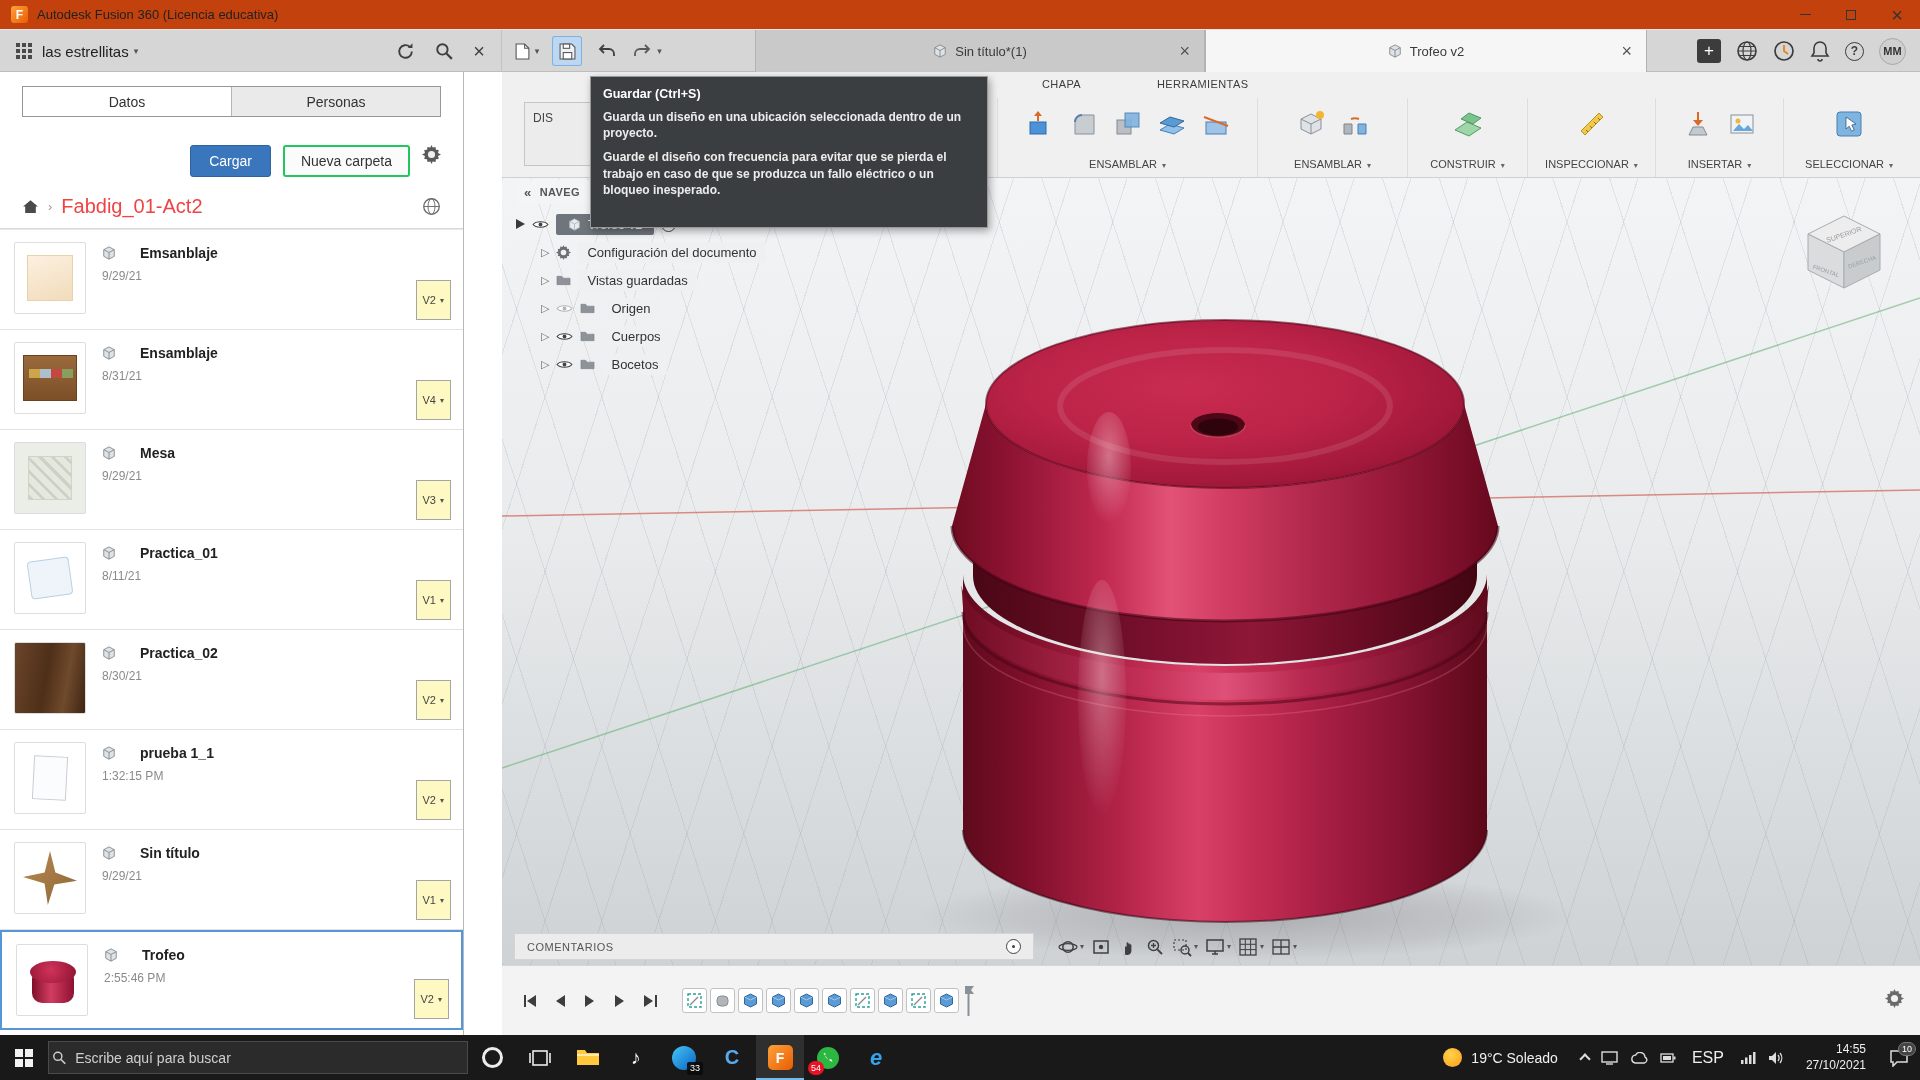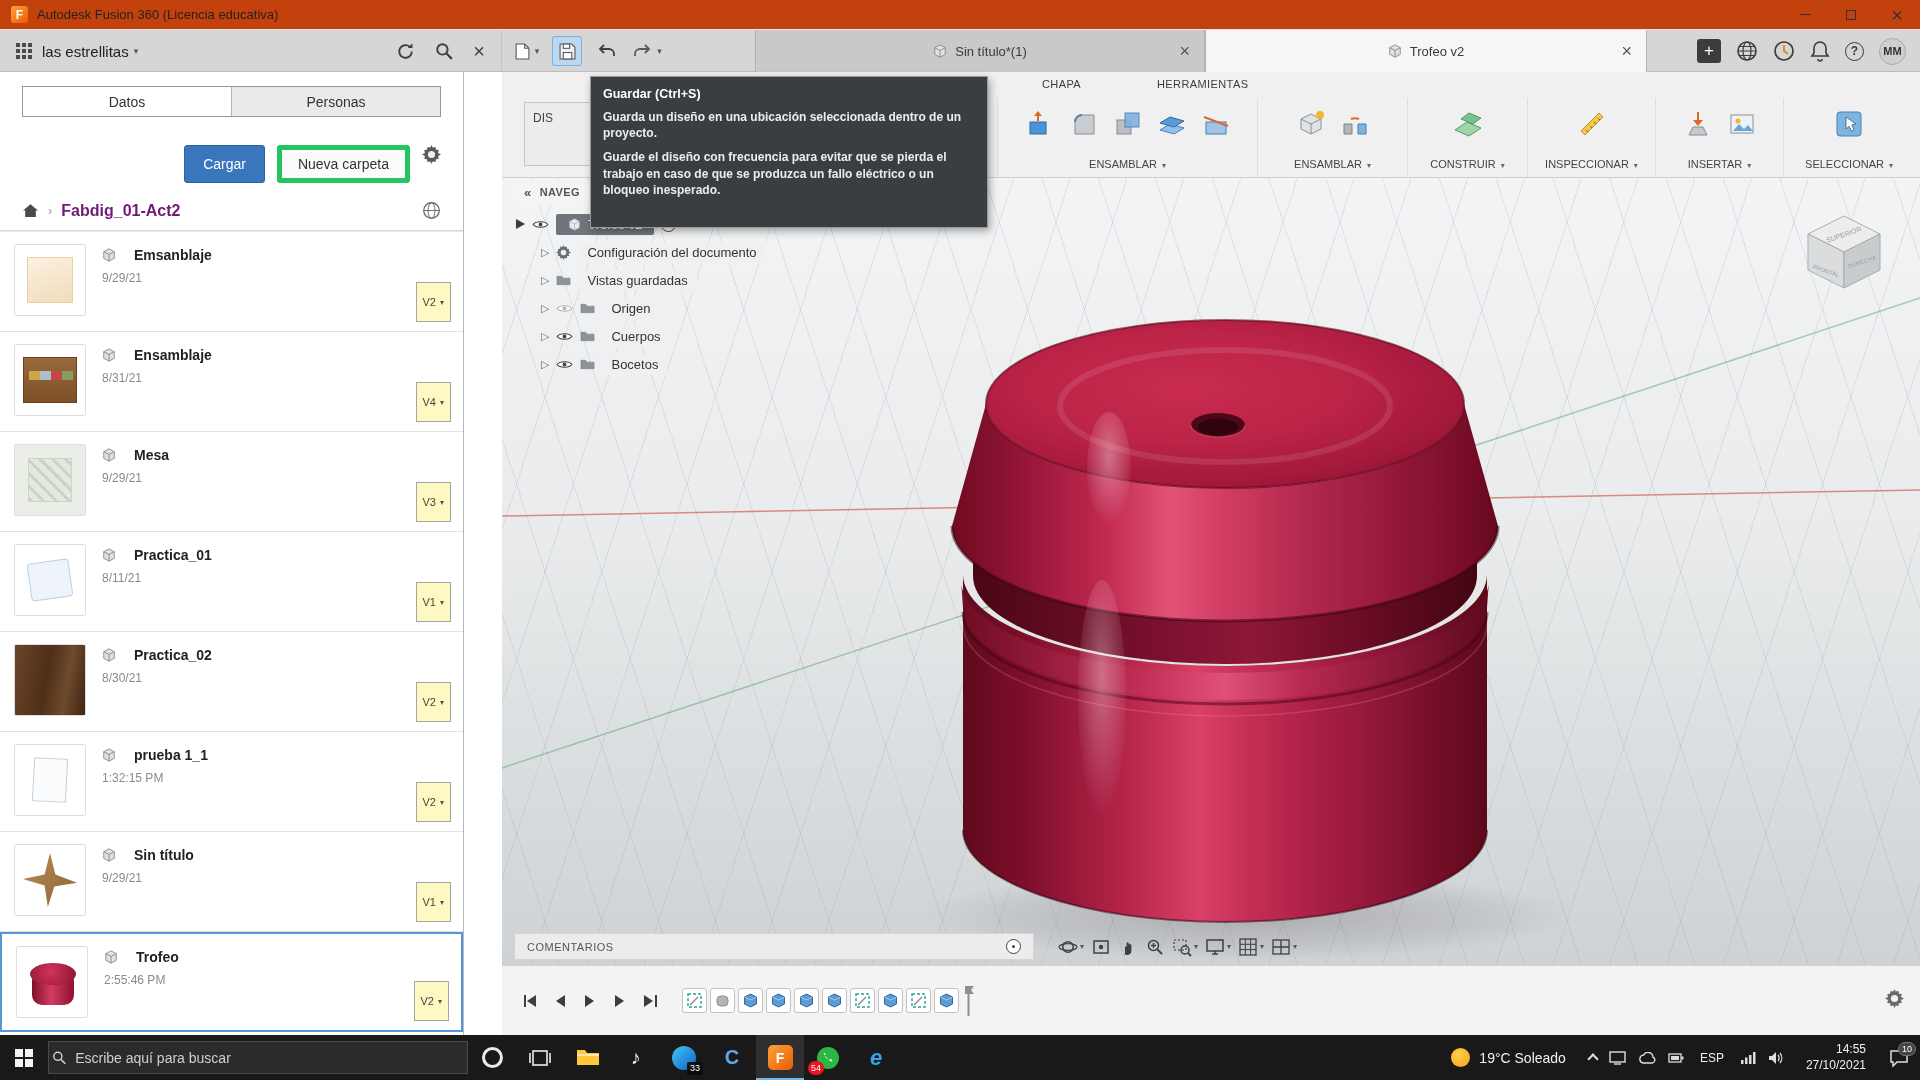--- a/index.html
+++ b/index.html
@@ -43,32 +43,32 @@
   .avatar{width:27px;height:27px;border-radius:50%;background:#cfcfcf;border:1px solid #a8a8a8;display:flex;align-items:center;justify-content:center;font-size:11px;color:#333;font-weight:bold}
 
   
   .datapanel{position:absolute;left:0;top:72px;width:464px;height:963px;background:#fff;border-right:1px solid #b8b8b8;display:flex;flex-direction:column}
   .dp-tabs{display:flex;margin:14px 22px 0;border:1px solid #979797;height:31px}
   .dp-tab{flex:1;display:flex;align-items:center;justify-content:center;font-size:14px;color:#333;background:#eaeaea}
   .dp-tab.active{background:#fff}
   .dp-tab + .dp-tab{border-left:1px solid #b5b5b5}
   .dp-actions{display:flex;justify-content:flex-end;gap:12px;margin:28px 22px 0}
   .btn-cargar{background:#3a76bb;color:#fff;font-size:14px;padding:6px 18px;border-radius:3px;border:1px solid #2e62a0}
-  .btn-nueva{background:#fbfbfb;border:5px solid #22c55e;color:#333;font-size:14px;padding:6px 16px;border-radius:3px}
+  .btn-nueva{background:#fbfbfb;border:2px solid #22c55e;color:#333;font-size:14px;padding:6px 16px;border-radius:3px}
   .dp-breadcrumb{display:flex;align-items:center;margin:18px 22px 10px;gap:9px}
   .crumb-sep{color:#999;font-size:13px}
   .crumb-sep::after{content:"›"}
-  .crumb-text{font-size:16px;color:#701a75;font-weight:bold}
+  .crumb-text{font-size:20px;color:#ef4444;font-weight:normal}
   .dp-divider{height:1px;background:#d9d9d9}
   .dp-list{flex:1;overflow:hidden;border-top:1px solid #e8e8e8}
   .dp-item{height:100px;display:flex;padding:12px 14px 8px;border-bottom:1px solid #e2e2e2;position:relative;background:#fff}
   .dp-item.selected{border:2px solid #5596d8}
   .thumb{width:72px;height:72px;border:1px solid #ddd;border-radius:2px;margin-right:16px;flex-shrink:0;position:relative;overflow:hidden;background:#fff}
   .dp-info{display:flex;flex-direction:column;padding-top:3px}
-  .dp-name-row{display:flex;align-items:center;gap:18px}
+  .dp-name-row{display:flex;align-items:center;gap:24px}
   .dp-name{font-size:14px;color:#222;font-weight:bold}
   .dp-date{font-size:12px;color:#8a8a8a;margin-top:8px}
   .ver-badge{position:absolute;right:12px;bottom:9px;border:1px solid #a5a5a5;background:#fef9c3;font-size:11px;color:#444;padding:13px 6px;display:flex;align-items:center}
   .ver-badge::after{content:"▾";font-size:8px;margin-left:4px;color:#555}
   .thumb-1::before{content:"";position:absolute;inset:12px;background:linear-gradient(160deg,#fcf0e0,#f1dcba);border:1px solid #e7d2ae}
   .thumb-2::before{content:"";position:absolute;inset:12px 8px;background:linear-gradient(#9a6a3c,#7c4f28);border:1px solid #6b421f}
   .thumb-2::after{content:"";position:absolute;left:14px;top:26px;width:44px;height:9px;background:linear-gradient(90deg,#d8b24c 0 25%,#b3d0e8 25% 50%,#cc4444 50% 75%,#88aa66 75%);opacity:.85}
   .thumb-3{background:#ebeee6}
   .thumb-3::before{content:"";position:absolute;inset:13px;background:repeating-linear-gradient(45deg,#c2c9ba 0 3px,#e3e6dd 3px 9px);opacity:.75;border:1px solid #c6ccbf}
   .thumb-4::before{content:"";position:absolute;inset:16px 14px;border:1px solid #b9d0e3;background:#eef4f9;border-radius:4px;transform:rotate(-8deg)}
@@ -155,21 +155,21 @@
   .fusion-tile::after{content:"F"}
   .eletter{font-size:22px;font-weight:bold;color:#35a3e8;font-style:italic}
   .note{font-size:19px;color:#fff}
   .note::after{content:"♪"}
   .tray{margin-left:auto;display:flex;align-items:center;height:100%}
   .weather{display:flex;align-items:center;gap:9px;padding:0 13px;height:100%}
   .sun{width:19px;height:19px;border-radius:50%;background:radial-gradient(circle at 40% 35%,#ffd24a,#ff9d1a)}
   .weather-text{font-size:14px;color:#f0f0f0}
   .tray-icons{display:flex;align-items:center;gap:12px;padding:0 10px}
   .chev-up{width:8px;height:8px;border-left:2px solid #ddd;border-top:2px solid #ddd;transform:rotate(45deg);margin-top:3px}
-  .lang{font-size:12px;color:#eee;padding:0 4px}
+  .lang{font-size:16px;color:#eee;padding:0 4px}
   .clockblock{display:flex;flex-direction:column;align-items:flex-end;justify-content:center;font-size:12px;line-height:1.3;padding:0 12px;color:#f0f0f0}
   .notif{position:relative;width:42px;height:45px;display: flex;align-items:center;justify-content:center}
   .notif-badge{position:absolute;right:4px;top:7px;background:#444;border:1px solid #777;color:#fff;font-size:9px;border-radius:7px;padding:0 3px;line-height:12px}
 </style>
 </head>
 <body>
 
 <div class="screen">
 
   <div class="titlebar">

